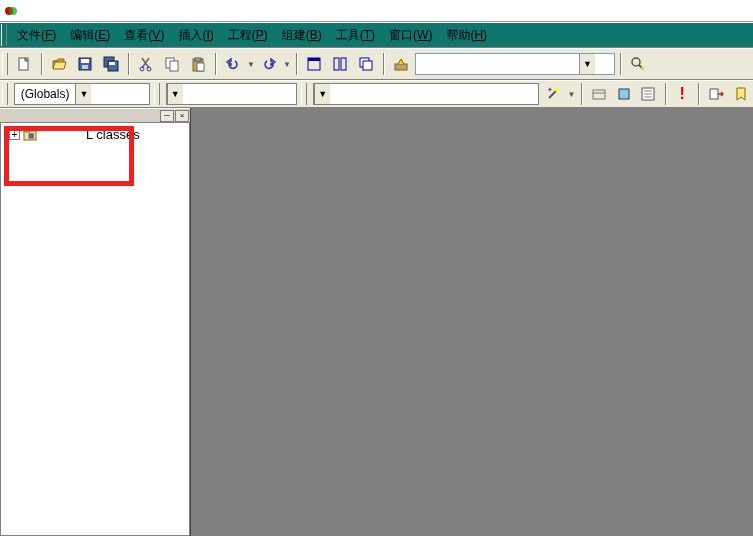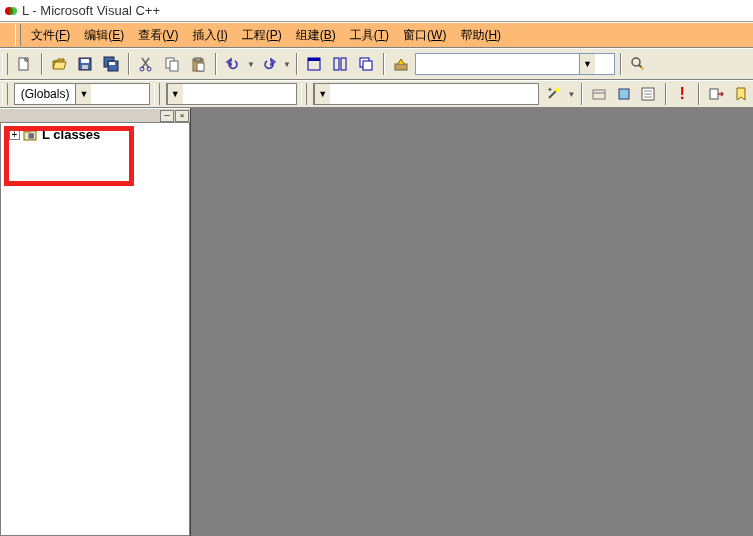--- a/index.html
+++ b/index.html
@@ -19,26 +19,26 @@
   border-bottom: 1px solid #999;
   display: flex;
   align-items: center;
   padding: 0 4px;
   gap: 4px;
 }
 .titlebar .icon-app { width:14px; height:14px; display:inline-flex; align-items:center; justify-content:center; }
 .titlebar .title { color:#333; font-size:13px; }
 .menubar {
   height: 26px;
-  background: #fdba74;
+  background: #0f766e;
   border-top: 1px solid #fff;
   border-bottom: 1px solid #808080;
   display: flex;
   align-items: center;
-  padding: 0 15px;
+  padding: 0 1px;
   gap: 2px;
 }
 .menuitem {
   padding: 3px 6px;
   cursor: default;
   color:#000;
 }
 .underline-char { text-decoration: underline; }
 .toolbar {
   height: 32px;
@@ -131,37 +131,36 @@
 .tree-node {
   display:flex; align-items:center; gap:3px;
   padding:4px 2px 2px 8px;
   font-size:13px;
 }
 .tree-plus {
   width:11px; height:11px; border:1px solid #808080;
   display:flex; align-items:center; justify-content:center;
   font-size:10px; line-height:1; color:#000; background:#fff;
 }
-.tree-label { font-weight:bold; color:#000; }
+.tree-label { font-weight:normal; color:#000;margin-left:44px; }
 .mdi {
   flex:1; background:#808080; border-left:1px solid #404040; position:relative;
 }
 svg { display:block; }
 </style>
 </head>
 <body>
 
 <div class="titlebar">
   <span class="icon-app">
     <svg width="14" height="14">
         <circle cx="5" cy="7" r="4" fill="#d00"></circle>
         <circle cx="9" cy="7" r="4" fill="#0a0" fill-opacity=".7"></circle>
       </svg>
   </span>
-  <span class="title">L - Microsoft Visual C++</span>
 </div>
 
 <div class="menubar">
   <span class="tb-grip"></span>
   <span class="menuitem"><span>文件</span>(<span class="underline-char">F</span>)</span>
   <span class="menuitem"><span>编辑</span>(<span class="underline-char">E</span>)</span>
   <span class="menuitem"><span>查看</span>(<span class="underline-char">V</span>)</span>
   <span class="menuitem"><span>插入</span>(<span class="underline-char">I</span>)</span>
   <span class="menuitem"><span>工程</span>(<span class="underline-char">P</span>)</span>
   <span class="menuitem"><span>组建</span>(<span class="underline-char">B</span>)</span>

